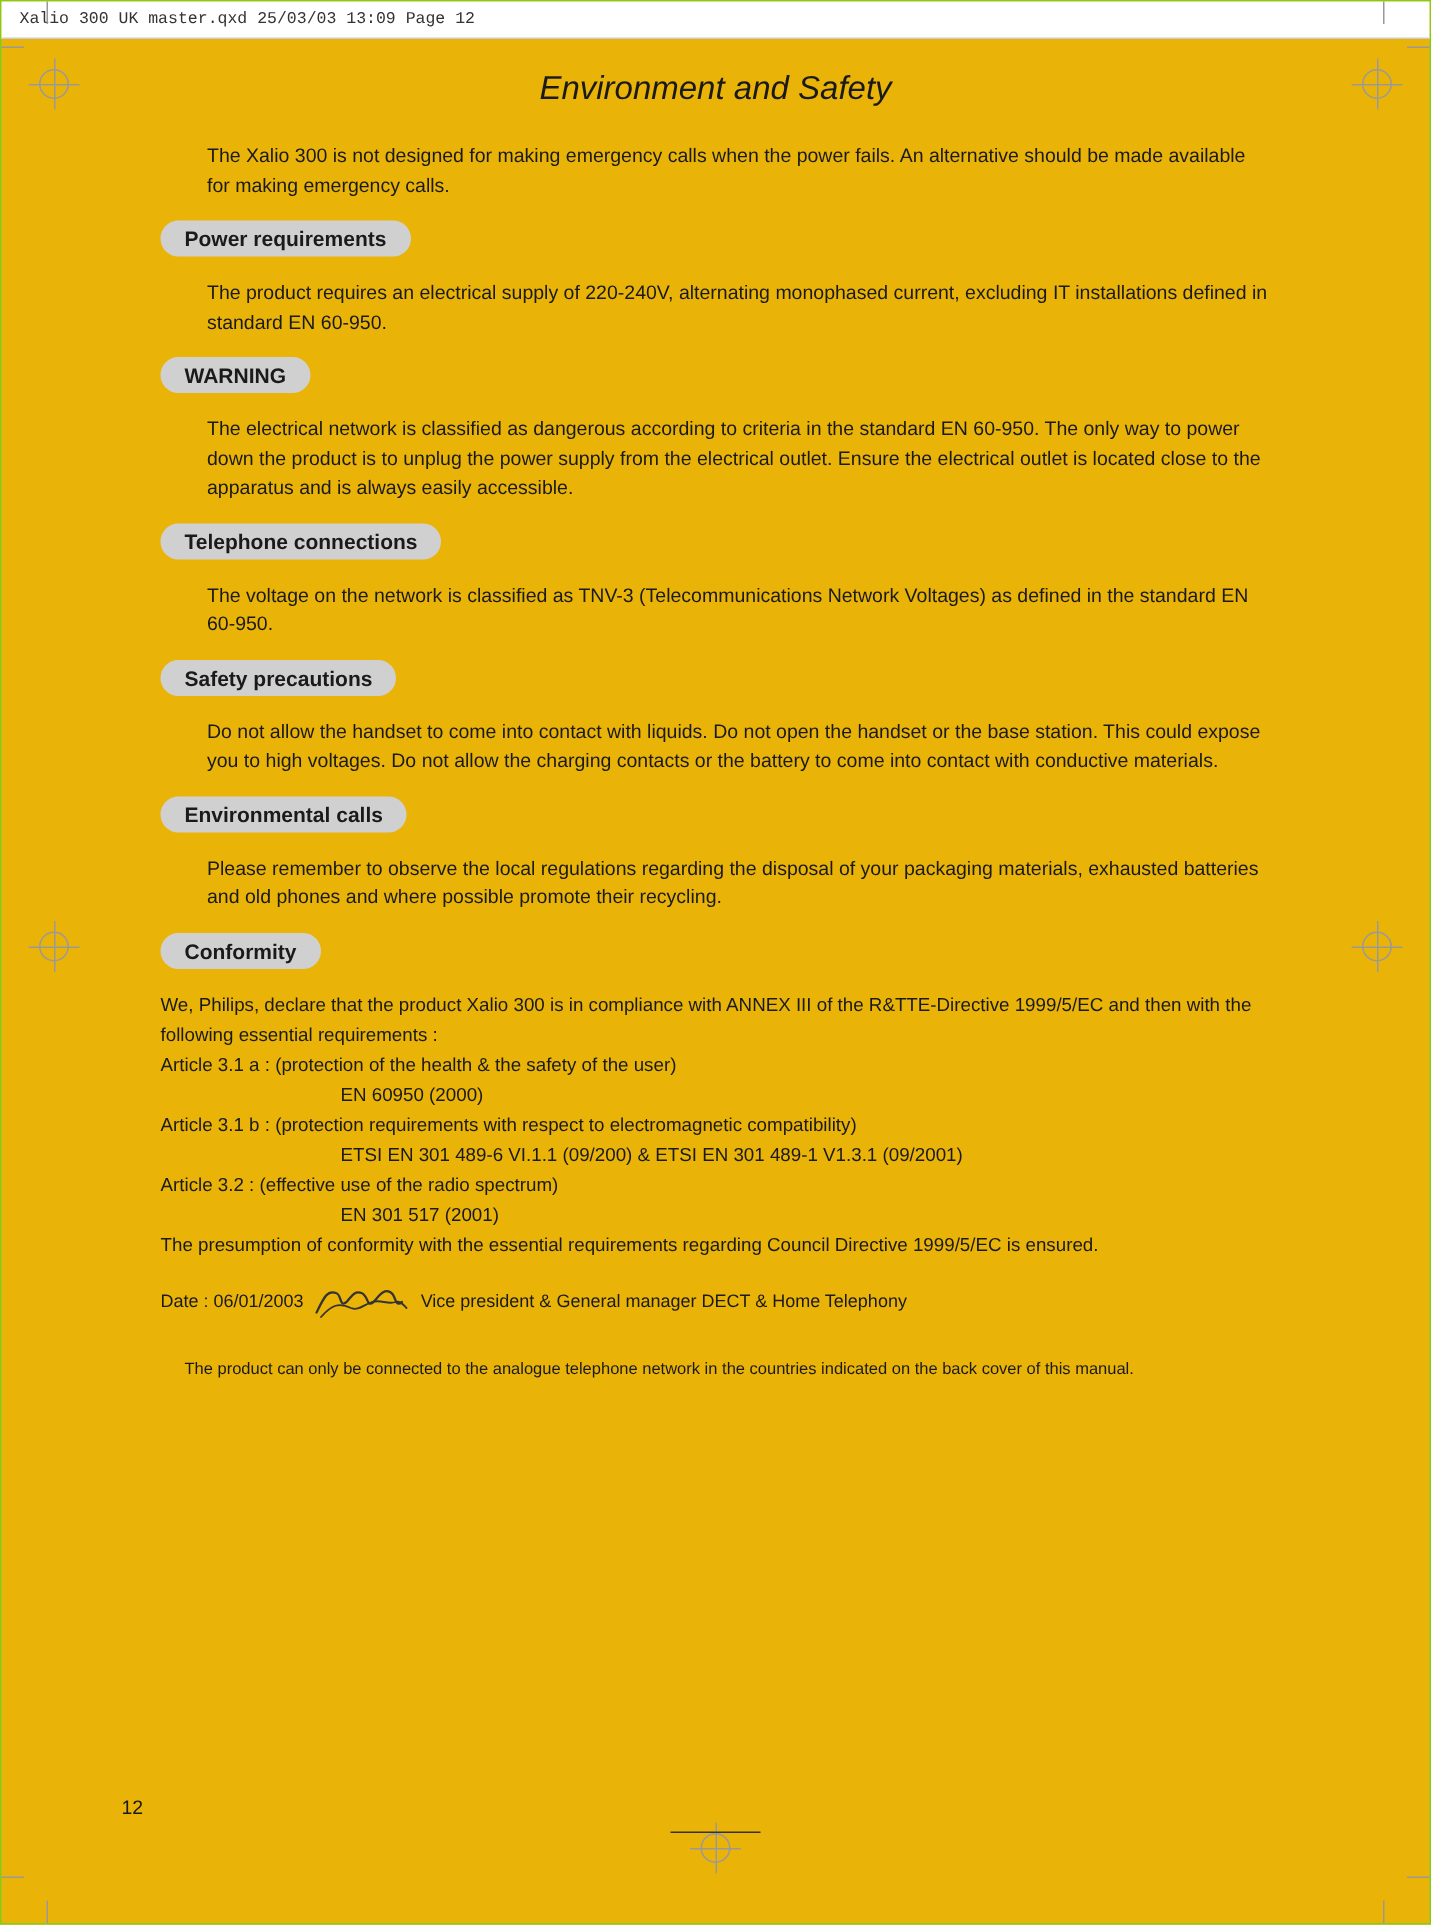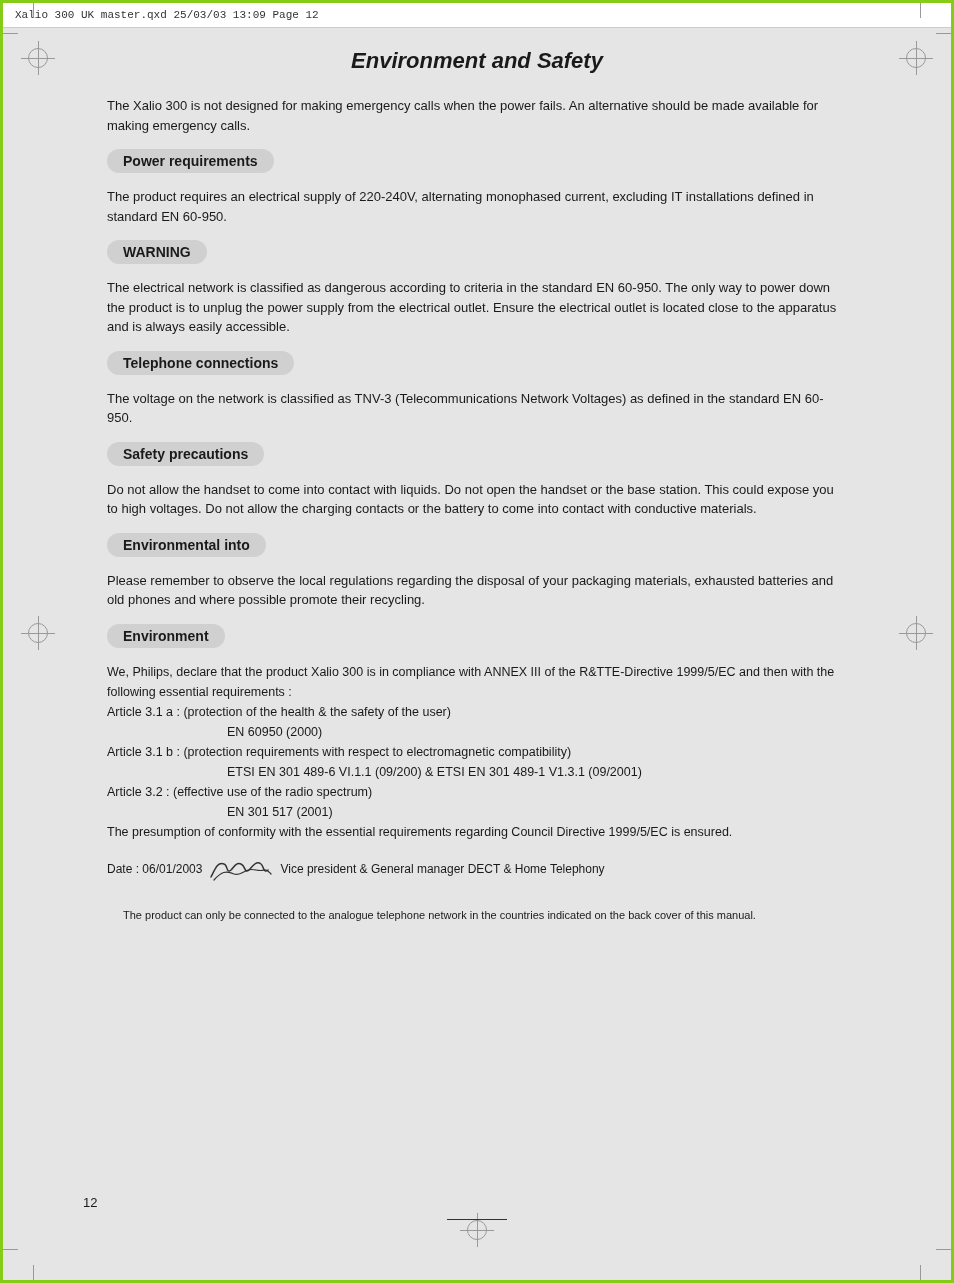--- a/index.html
+++ b/index.html
@@ -14,23 +14,23 @@
       font-size: 13px;
       color: #1a1a1a;
       width: 954px;
       min-height: 1283px;
       position: relative;
     }
 
     .page-wrapper {
       width: 954px;
       min-height: 1283px;
-      background: #e5e5e5;
+      background: #eab308;
       position: relative;
-      border: 3px solid #84cc16;
+      border: 1px solid #84cc16;
     }
 
     
     .file-header {
       font-family: 'Courier New', monospace;
       font-size: 11px;
       color: #333;
       padding: 6px 12px;
       border-bottom: 1px solid #ccc;
       background: #fff;
@@ -82,21 +82,21 @@
 
     .content-area {
       margin: 0 auto;
       padding: 20px 80px 30px 80px;
       max-width: 900px;
     }
 
     .page-title {
       text-align: center;
       font-size: 22px;
-      font-weight: bold;
+      font-weight: normal;
       font-style: italic;
       margin-bottom: 22px;
       font-family: Arial, Helvetica, sans-serif;
     }
 
     .section-header {
       background: #d0d0d0;
       border-radius: 12px;
       padding: 4px 16px;
       display: inline-block;
@@ -107,20 +107,21 @@
 
     .section-header-container {
       margin-bottom: 6px;
     }
 
     .section-text {
       font-size: 13px;
       line-height: 1.5;
       margin-bottom: 14px;
       color: #1a1a1a;
+      margin-left: 31px;
     }
 
     .section-block {
       margin-bottom: 10px;
     }
 
     .conformity-text {
       font-size: 12.5px;
       line-height: 1.6;
       margin-bottom: 2px;
@@ -234,28 +235,28 @@
 
     <div class="section-block">
       <div class="section-header-container">
         <span class="section-header">Safety precautions</span>
       </div>
       <p class="section-text">Do not allow the handset to come into contact with liquids. Do not open the handset or the base station. This could expose you to high voltages. Do not allow the charging contacts or the battery to come into contact with conductive materials.</p>
     </div>
 
     <div class="section-block">
       <div class="section-header-container">
-        <span class="section-header">Environmental into</span>
+        <span class="section-header">Environmental calls</span>
       </div>
       <p class="section-text">Please remember to observe the local regulations regarding the disposal of your packaging materials, exhausted batteries and old phones and where possible promote their recycling.</p>
     </div>
 
     <div class="section-block">
       <div class="section-header-container">
-        <span class="section-header">Environment</span>
+        <span class="section-header">Conformity</span>
       </div>
       <div class="conformity-text">
         <span>We, Philips, declare that the product Xalio 300 is in compliance with ANNEX III of the R&amp;TTE-Directive 1999/5/EC and then with the following essential requirements :</span><br>
         <span>Article 3.1 a : (protection of the health &amp; the safety of the user)</span><br>
         <span class="conformity-indent">EN 60950 (2000)</span>
         <span>Article 3.1 b : (protection requirements with respect to electromagnetic compatibility)</span><br>
         <span class="conformity-indent">ETSI EN 301 489-6 VI.1.1 (09/200) &amp; ETSI EN 301 489-1 V1.3.1 (09/2001)</span>
         <span>Article 3.2 : (effective use of the radio spectrum)</span><br>
         <span class="conformity-indent">EN 301 517 (2001)</span>
         <span>The presumption of conformity with the essential requirements regarding Council Directive 1999/5/EC is ensured.</span>

